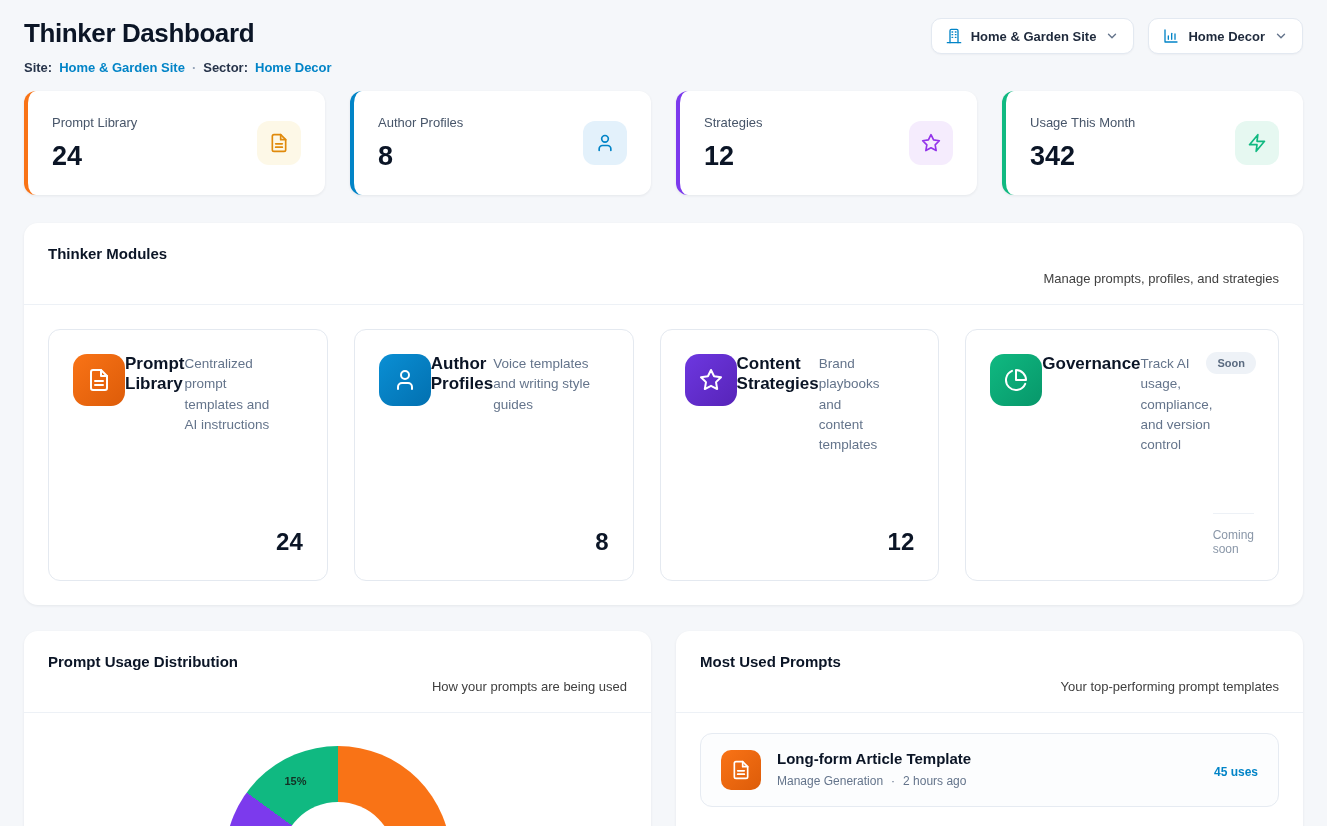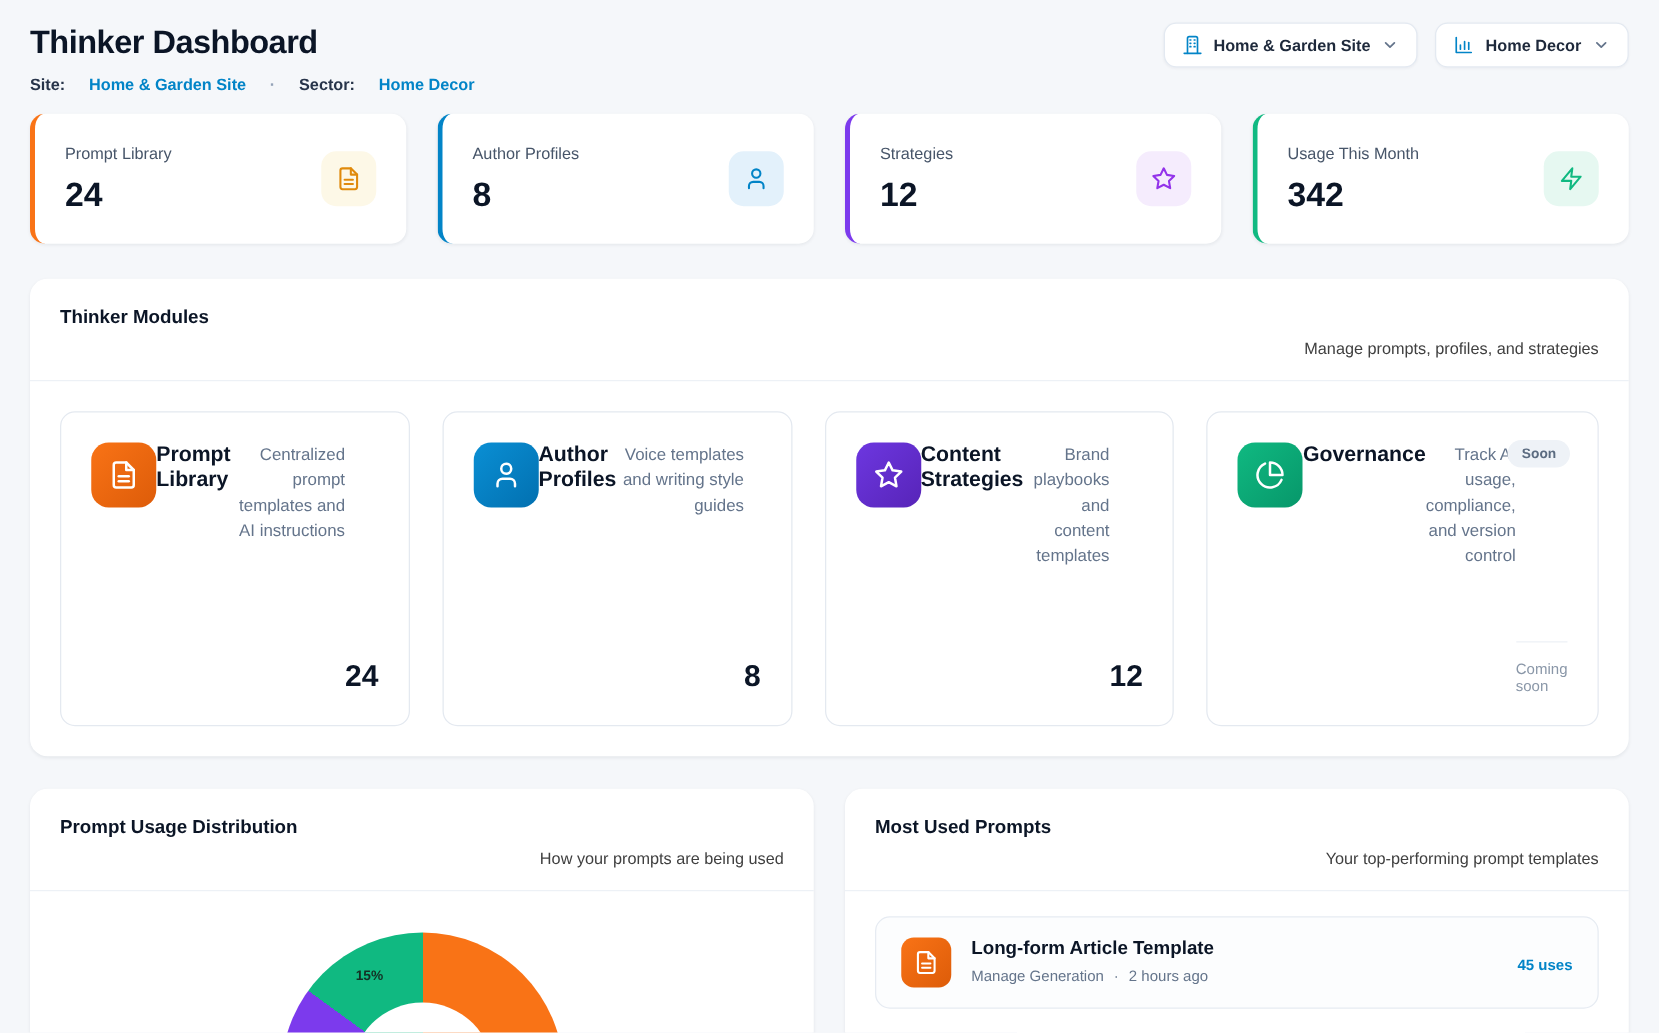--- a/index.html
+++ b/index.html
@@ -7,21 +7,21 @@
   body {
     background:#f5f7fa;
     font-family:"Liberation Sans", sans-serif;
     color:#0f172a;
   }
   .page { padding:18px 24px; }
 
   
   .topbar { display:flex; justify-content:space-between; align-items:flex-start; margin-bottom:16px; }
   .page-title { font-size:26px; font-weight:800; letter-spacing:-0.4px; color:#0b1526; margin-bottom:11px; }
-  .meta { font-size:13px; font-weight:700; color:#27344a; display:flex; align-items:center; gap:19px; }
+  .meta { font-size:13px; font-weight:700; color:#27344a; display:flex; align-items:center; gap:7px; }
   .meta a { color:#0284c7; text-decoration:none; font-weight:700; cursor:pointer; }
   .meta .dot { color:#94a3b8; }
   .selectors { display:flex; gap:14px; }
   .selector {
     display:flex; align-items:center; gap:9px; background:#fff; border:1px solid #e3e9f1;
     border-radius:10px; padding:9px 14px; font-size:13px; font-weight:700; color:#1e293b;
     cursor:pointer; box-shadow:0 1px 2px rgba(15,23,42,.04);
     font-family:"Liberation Sans", sans-serif;
   }
   .selector .sel-icon { color:#0284c7; display:flex; }
@@ -61,21 +61,21 @@
   }
   .module-icon {
     width:52px; height:52px; border-radius:14px; display:flex; align-items:center;
     justify-content:center; color:#fff; margin-bottom:25px; flex:0 0 auto;
   }
   .grad-orange { background:linear-gradient(135deg,#f97316,#dd5c09); }
   .grad-blue   { background:linear-gradient(135deg,#0a8fd4,#0270b0); }
   .grad-purple { background:linear-gradient(135deg,#6d37e0,#5724b8); }
   .grad-green  { background:linear-gradient(135deg,#10b981,#07976a); }
   .module-title { font-size:17px; font-weight:700; color:#0b1526; margin-bottom:13px; }
-  .module-desc { font-size:13.5px; color:#64748b; line-height:1.5; max-width:240px;text-align:right; }
+  .module-desc { font-size:13.5px; color:#64748b; line-height:1.5; max-width:240px; }
   .module-count { font-size:24px; font-weight:800; color:#0b1526; margin-top:auto; }
   .soon-badge {
     position:absolute; top:22px; right:22px; background:#eef2f7; color:#5b6b80;
     font-size:11px; font-weight:700; padding:5px 11px; border-radius:999px;
   }
   .module-footer { margin-top:auto; border-top:1px solid #edf1f6; padding-top:14px; font-size:12px; color:#8a97a8; }
 
   
   .bottom { display:grid; grid-template-columns:1fr 1fr; gap:25px; }
   .bottom .panel { margin-bottom:0; min-height:400px; }

